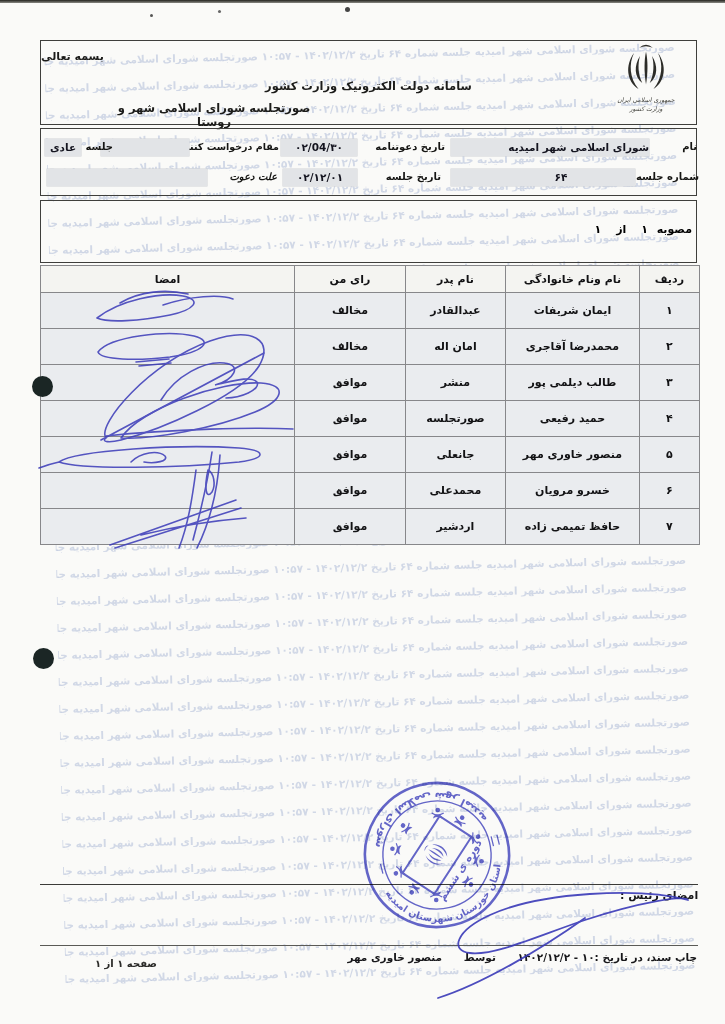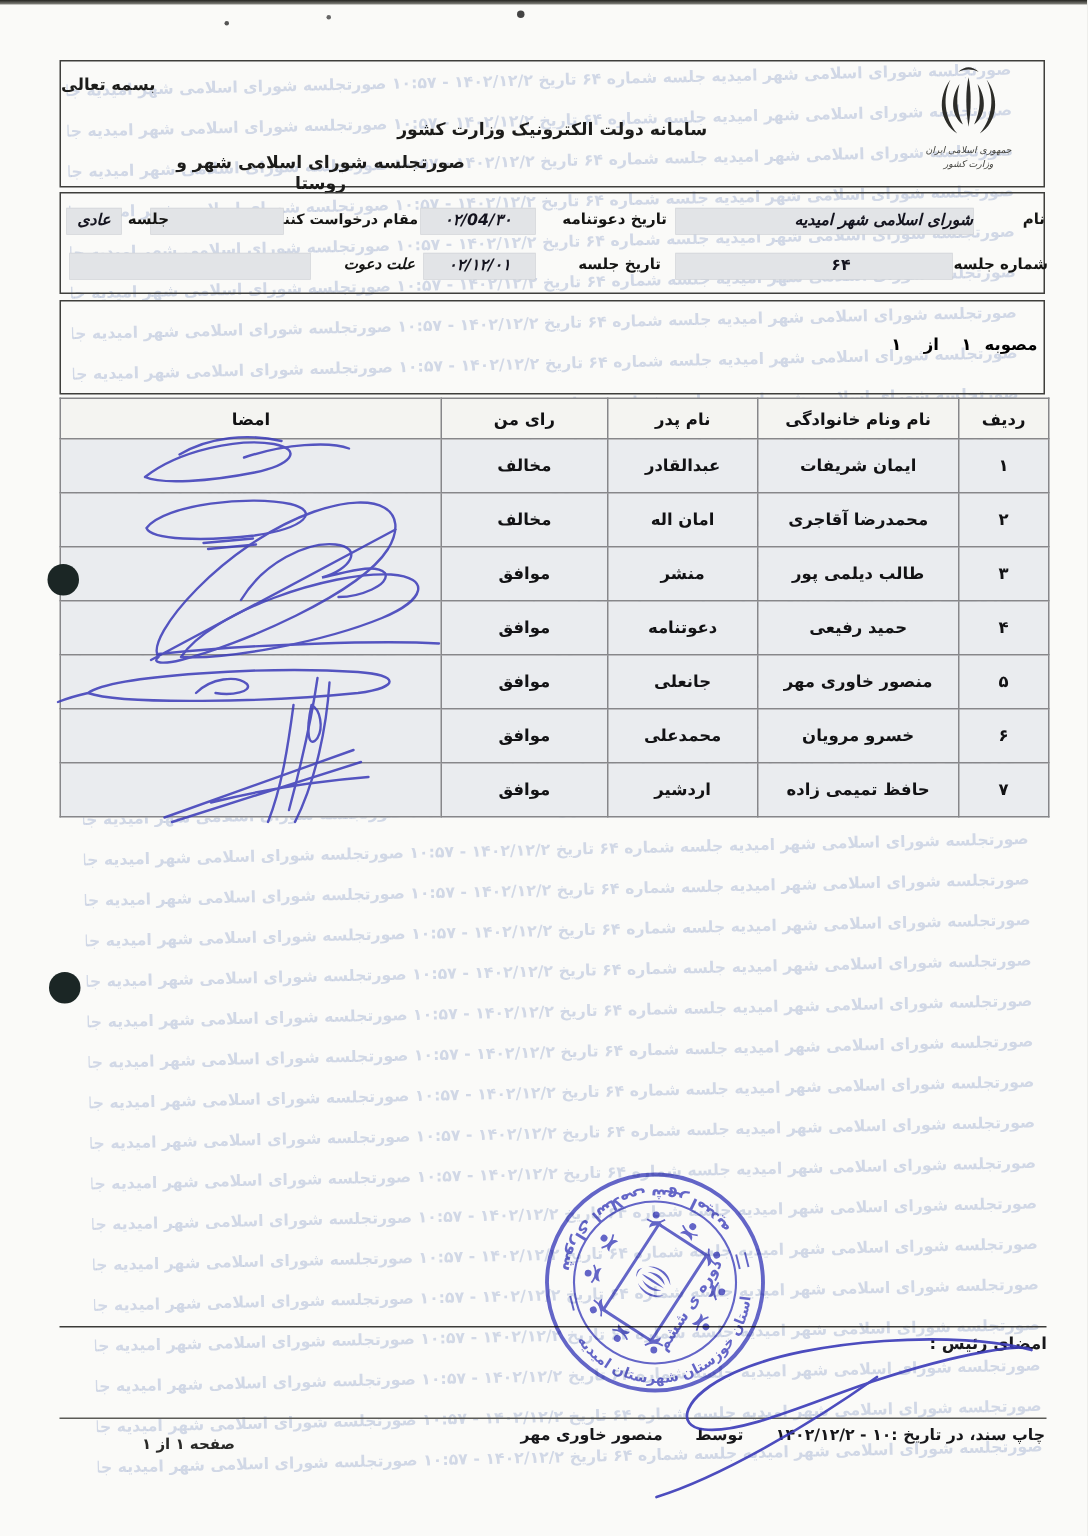--- a/index.html
+++ b/index.html
@@ -17,21 +17,21 @@
   .box{border:1.6px solid #3f3f3c;z-index:10;}
   .header-box{left:40px;top:40px;width:655px;height:83px;}
   .bism{left:0;top:9px;width:100%;text-align:left;font-size:11px;font-weight:bold;color:#1c1c1a;}
   .system{left:0;top:38px;width:100%;text-align:center;font-size:11.5px;font-weight:bold;color:#1c1c1a;}
   .doctype{left:58px;top:60px;width:230px;text-align:center;font-size:11.5px;font-weight:bold;color:#1c1c1a;}
   .emblem-svg{right:8px;top:3px;}
   .emblem-caption{font-size:6.2px;fill:#44443f;font-style:italic;text-anchor:middle;}
   
   .fields-box{left:40px;top:128px;width:655px;height:66px;}
   .flabel{font-size:10px;font-weight:bold;color:#151513;white-space:nowrap;text-align:right;}
-  .fval{background:#e2e4e7;height:17px;box-shadow:0 0 0 .5px #d0d2d6;font-style:italic;}
+  .fval{background:#e2e4e7;height:17px;box-shadow:0 0 0 .5px #d0d2d6;}
   .fvtext{font-size:10.5px;font-weight:bold;color:#14141f;line-height:17px;text-align:center;white-space:nowrap;}
   
   .res-box{left:40px;top:200px;width:655px;height:61px;}
   .status-cell{left:0;top:0;width:57px;height:100%;border-left:1.3px solid #4a4a46;
                display:flex;align-items:center;justify-content:center;text-align:center;
                font-size:10.5px;font-weight:bold;color:#17171a;padding:0 8px;box-sizing:border-box;}
   .res-label{right:4px;top:22px;font-size:11px;font-weight:bold;}
   .res-nums{right:48px;top:22px;display:flex;gap:15px;font-size:11px;font-weight:bold;direction:rtl;}
   .res-text{left:65px;top:7px;width:483px;font-size:10.5px;font-weight:bold;color:#141416;
             line-height:17.5px;text-align:right;direction:rtl;}
@@ -204,21 +204,21 @@
       <td>۳</td>
       <td>طالب دیلمی پور</td>
       <td>منشر</td>
       <td>موافق</td>
       <td></td>
     </tr>
 
     <tr>
       <td>۴</td>
       <td>حمید رفیعی</td>
-      <td>دعوتنامه</td>
+      <td>صورتجلسه</td>
       <td>موافق</td>
       <td></td>
     </tr>
 
     <tr>
       <td>۵</td>
       <td>منصور خاوری مهر</td>
       <td>جانعلی</td>
       <td>موافق</td>
       <td></td>

